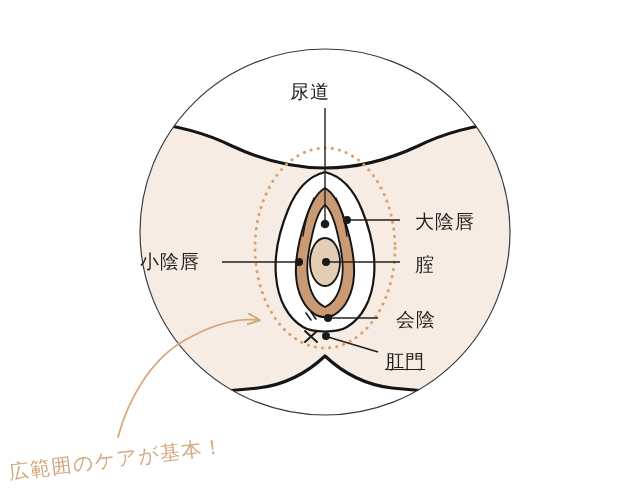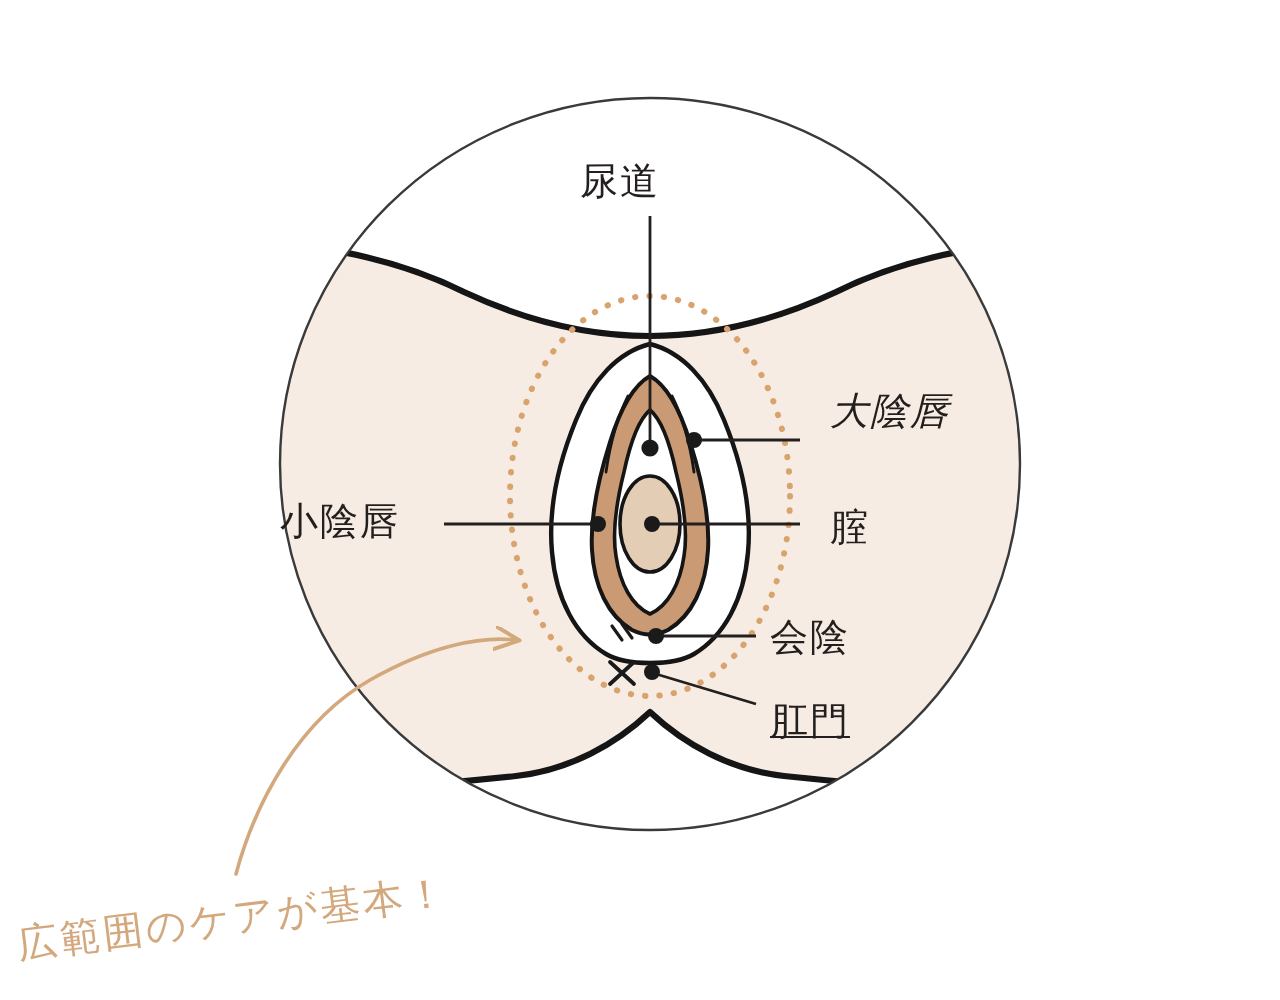--- a/index.html
+++ b/index.html
@@ -159,25 +159,25 @@
       <line x1="317" y1="331" x2="305" y2="342"></line>
     </g>
 
     <path d="M 118 437
              C 128 400, 150 360, 185 340
              C 215 323, 240 318, 258 320" fill="none" stroke="#d3a87d" stroke-width="1.8" stroke-linecap="round" marker-end="url(#arrowTan)"></path>
   </svg>
 
   <div class="lbl" style="left:290px; top:82px;">尿道</div>
 
-  <div class="lbl" style="left:415px; top:197px;font-style:italic;">大陰唇</div>
+  <div class="lbl" style="left:415px; top:212px;">大陰唇</div>
 
   <div class="lbl" style="left:415px; top:255px;">腟</div>
 
   <div class="lbl" style="left:140px; top:252px;text-align:center;">小陰唇</div>
 
-  <div class="lbl" style="left:385px; top:310px;">会陰</div>
+  <div class="lbl" style="left:396px; top:310px;">会陰</div>
 
   <div class="lbl" style="left:385px; top:352px;text-decoration:underline;">肛門</div>
 
   <div class="caption" style="left:10px; top:462px;">広範囲のケアが基本！</div>
 
 </div>
 
 </body></html>

